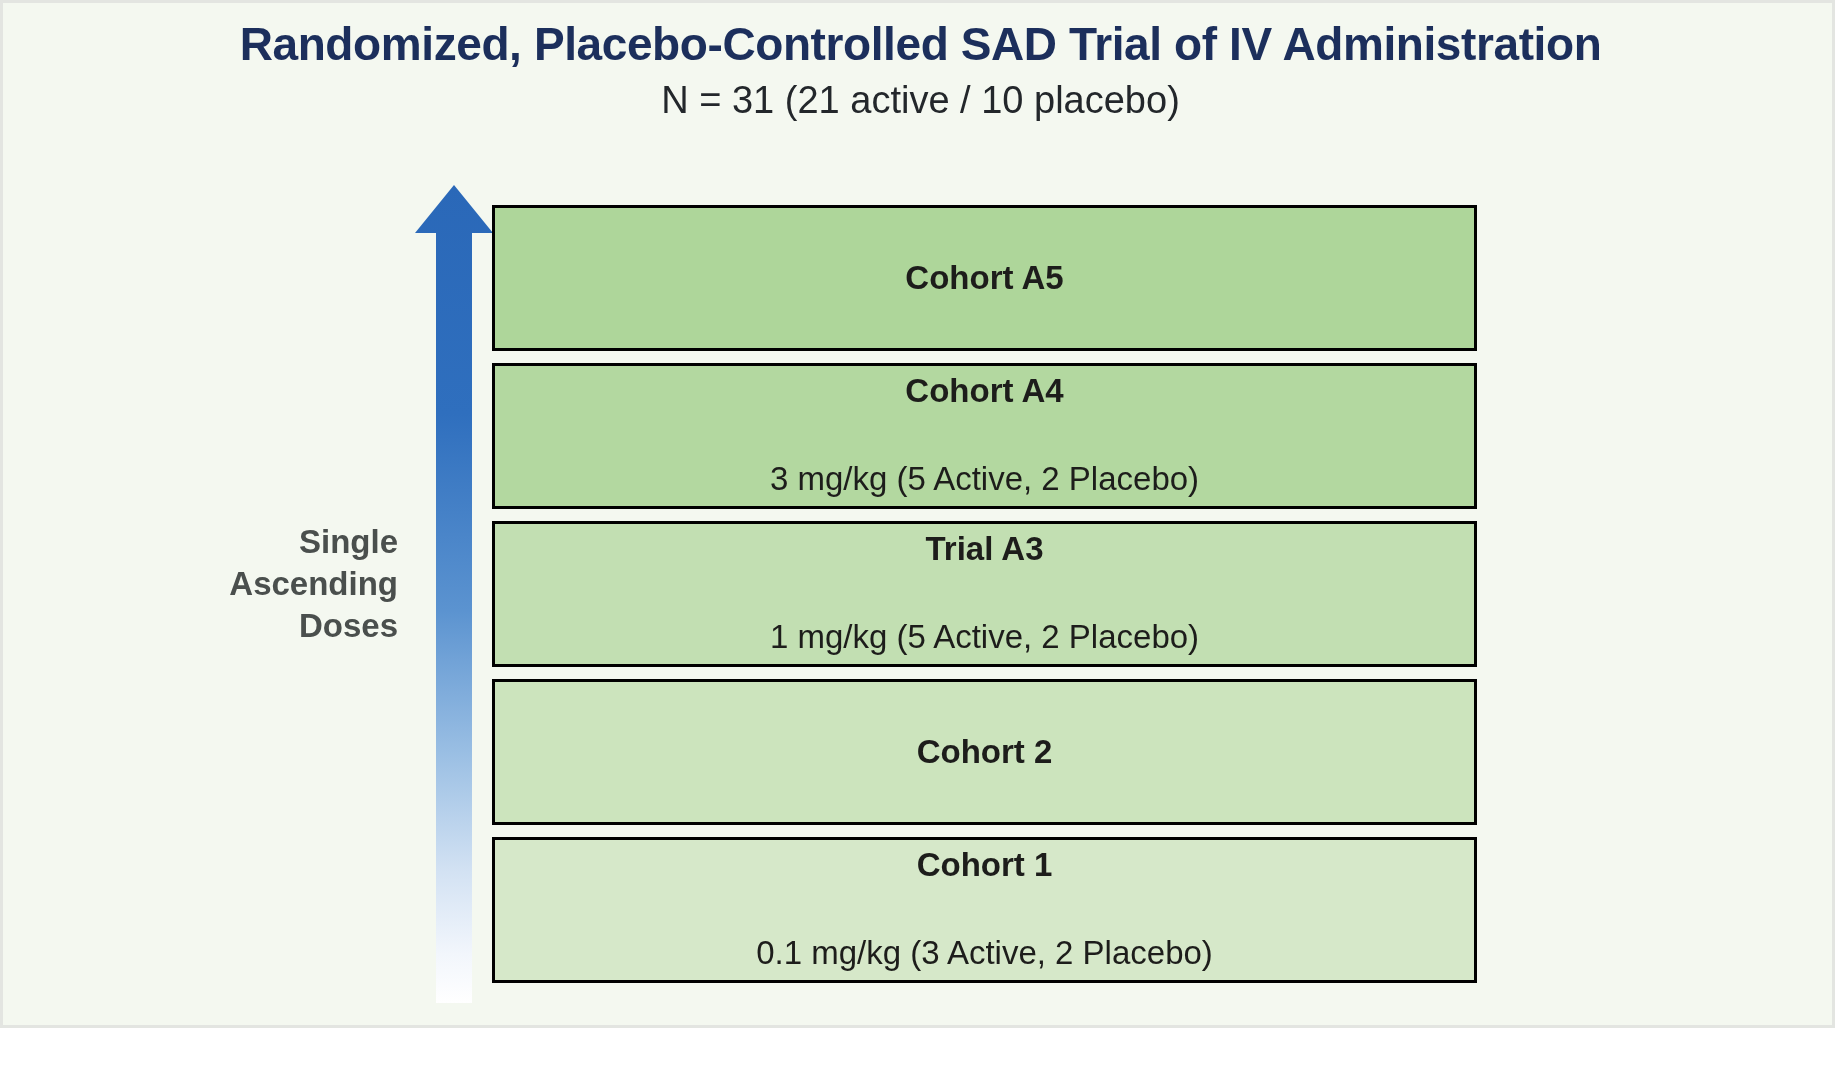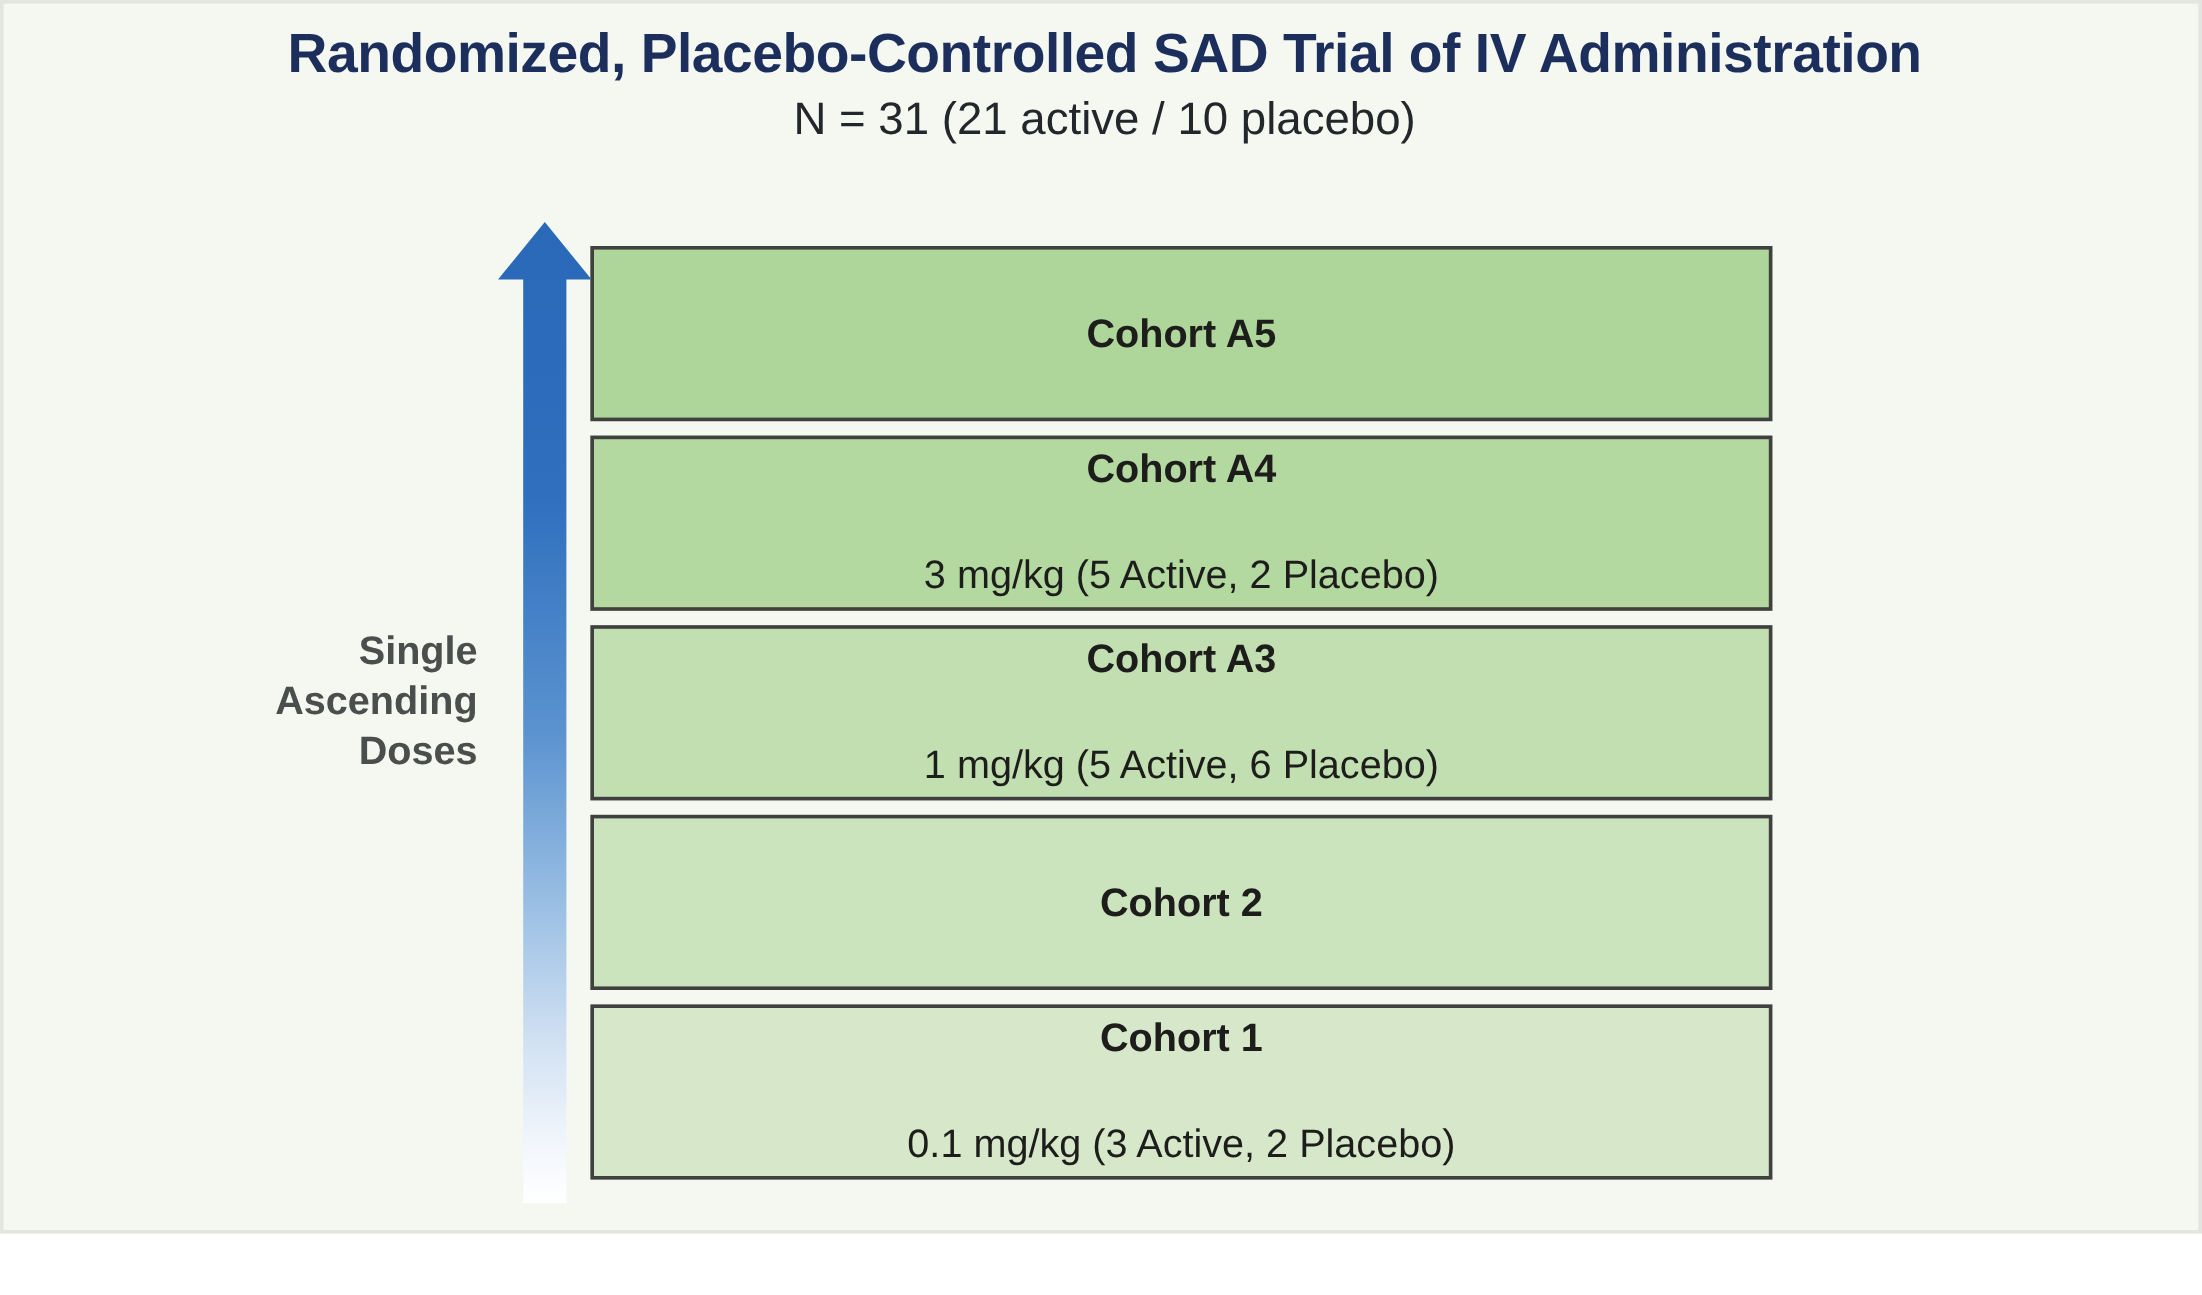--- a/index.html
+++ b/index.html
@@ -76,21 +76,21 @@
   #cohorts {
     position: absolute;
     left: 489px;
     top: 202px;
     width: 985px;
   }
   .cohort-box {
     position: relative;
     box-sizing: border-box;
     width: 985px;
-    border: 3px solid #404040;
+    border: 3px solid #000000;
     text-align: center;
     color: #1d1d1b;
     display: flex;
     flex-direction: column;
     align-items: center;
     justify-content: center;
     gap: 44px;
   }
   .cohort-name {
     font-size: 33px;
@@ -142,22 +142,22 @@
     <div class="cohort-box" style="position:absolute; top:0px; height:146px; background:#aed69a;">
       <div class="cohort-name">Cohort A5</div>
     </div>
 
     <div class="cohort-box" style="position:absolute; top:158px; height:146px; background:#b3d8a0;">
       <div class="cohort-name">Cohort A4</div>
       <div class="cohort-dose">3 mg/kg (5 Active, 2 Placebo)</div>
     </div>
 
     <div class="cohort-box" style="position:absolute; top:316px; height:146px; background:#c2dfb2;">
-      <div class="cohort-name">Cohort A3</div>
-      <div class="cohort-dose">1 mg/kg (5 Active, 6 Placebo)</div>
+      <div class="cohort-name">Trial A3</div>
+      <div class="cohort-dose">1 mg/kg (5 Active, 2 Placebo)</div>
     </div>
 
     <div class="cohort-box" style="position:absolute; top:474px; height:146px; background:#cce4bd;">
       <div class="cohort-name">Cohort 2</div>
     </div>
 
     <div class="cohort-box" style="position:absolute; top:632px; height:146px; background:#d6e8c9;">
       <div class="cohort-name">Cohort 1</div>
       <div class="cohort-dose">0.1 mg/kg (3 Active, 2 Placebo)</div>
     </div>

